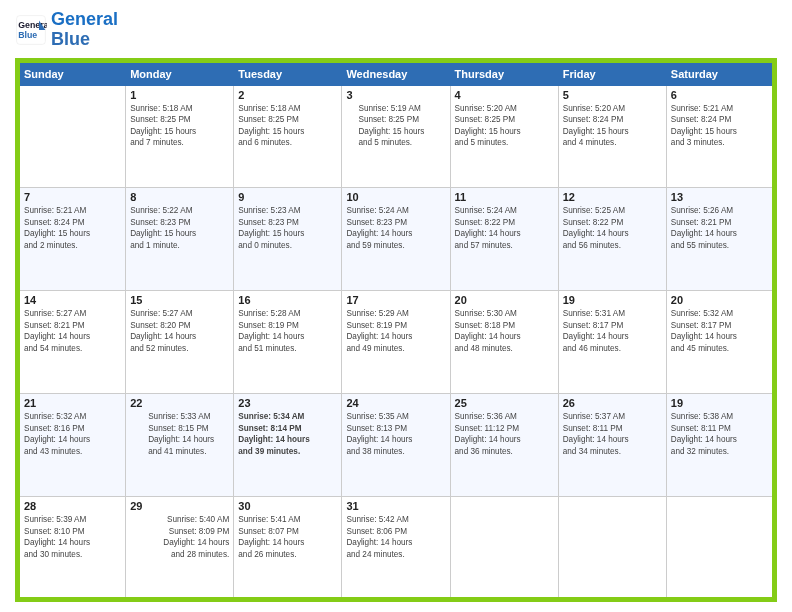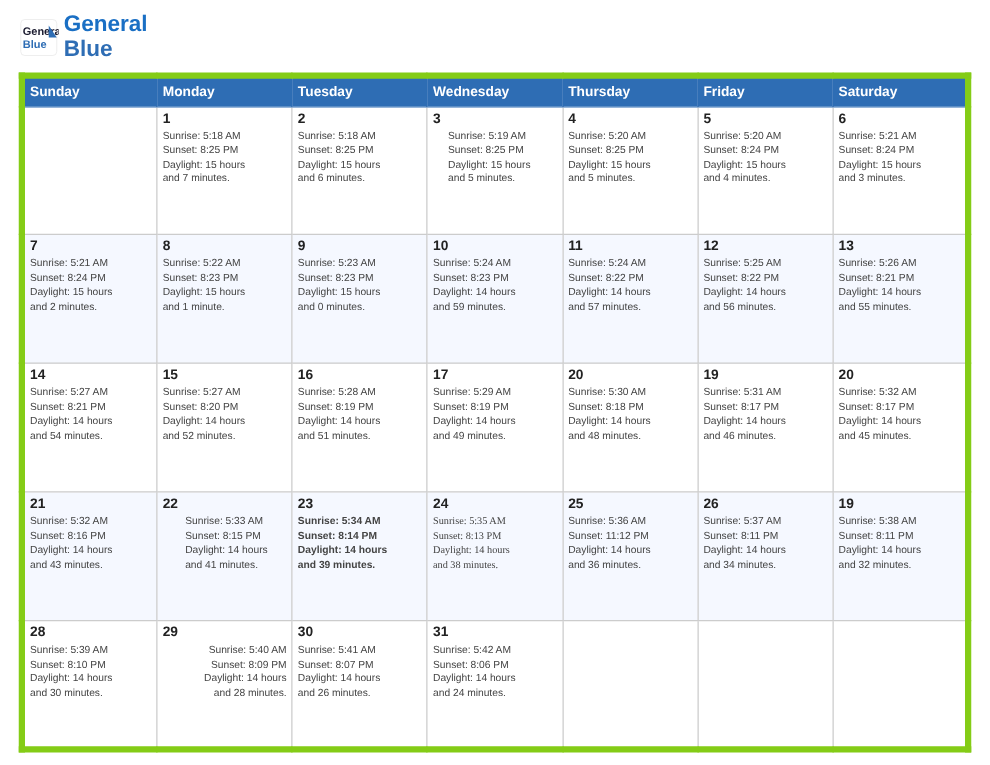--- a/index.html
+++ b/index.html
@@ -305,21 +305,21 @@
           </td>
           <td>
             <span class="day-num">23</span>
             <div class="day-info" style="white-space: pre-line; font-weight: bold;">Sunrise: 5:34 AM
 Sunset: 8:14 PM
 Daylight: 14 hours
 and 39 minutes.</div>
           </td>
           <td>
             <span class="day-num">24</span>
-            <div class="day-info" style="white-space: pre-line; font-family: Liberation Serif, serif;">Sunrise: 5:35 AM
+            <div class="day-info" style="white-space: pre-line;">Sunrise: 5:35 AM
 Sunset: 8:13 PM
 Daylight: 14 hours
 and 38 minutes.</div>
           </td>
           <td>
             <span class="day-num">25</span>
             <div class="day-info" style="white-space: pre-line;">Sunrise: 5:36 AM
 Sunset: 11:12 PM
 Daylight: 14 hours
 and 36 minutes.</div>

